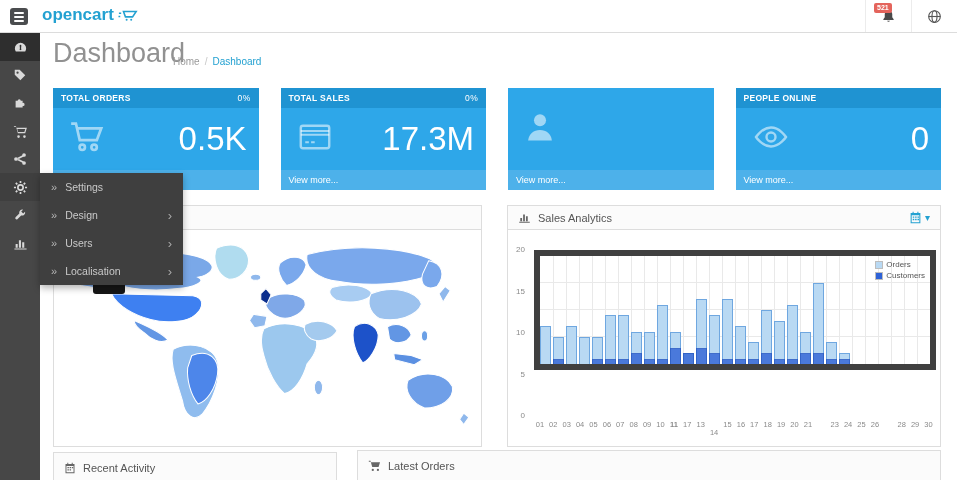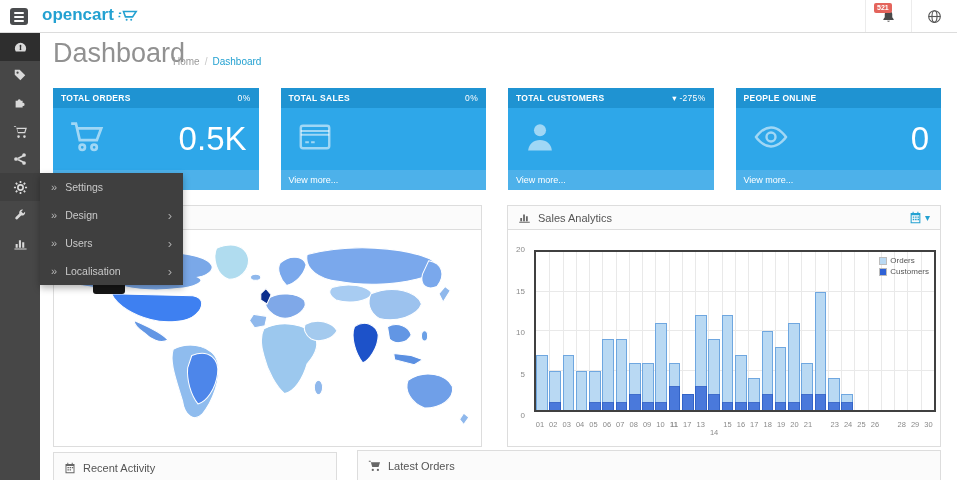--- a/index.html
+++ b/index.html
@@ -51,21 +51,21 @@
   .map-panel{left:53px;top:205px;width:429px;height:242px}
   .map-body{height:216px;display:flex;align-items:center;justify-content:center}
   .chart-panel{left:507px;top:205px;width:434px;height:242px}
   .cal-btn{margin-left:auto;background:none;border:none;color:#23a1d1;display:flex;align-items:center;gap:3px;cursor:pointer;font-size:10px}
   .ra-panel{left:53px;top:452px;width:284px;height:60px}
   .lo-panel{left:357px;top:450px;width:584px;height:62px}
   .ra-panel .panel-head,.lo-panel .panel-head{height:30px}
 
   
   .chart-wrap{position:relative;height:216px}
-  .plot{position:absolute;left:26px;top:20px;width:402px;height:162px;border:2px solid #404040;background:#fff}
+  .plot{position:absolute;left:26px;top:20px;width:402px;height:120px;border:6px solid #404040;background:#fff}
   .gl-v{position:absolute;top:0;bottom:0;width:1px;background:#e9e9e9}
   .gl-h{position:absolute;left:0;right:0;height:1px;background:#e9e9e9}
   .bar{position:absolute;bottom:0}
   .bar.orders{background:#b9d9f3;border:1px solid #6fa7e0;border-bottom:none}
   .bar.customers{background:#2f62d6;border:1px solid #2353c2;border-bottom:none;opacity:.8}
   .yaxis{position:absolute;left:0;top:20px;width:22px;height:166px}
   .yaxis span{position:absolute;right:5px;font-size:8px;color:#8a8a8a}
   .xaxis{position:absolute;left:26px;top:188px;width:402px;height:12px}
   .xaxis span{position:absolute;top:2px;font-size:7.5px;color:#8a8a8a;transform:translateX(-50%)}
   .legend{position:absolute;right:5px;top:4px;z-index:6}
@@ -211,29 +211,26 @@
       <span class="delta">0%</span>
     </div>
     <div class="tile-body">
       <span class="ticon">
         <svg width="42" height="36" viewBox="0 0 24 24" fill="none" stroke="currentColor" stroke-width="1.6">
             <rect x="2.5" y="4.5" width="19" height="15" rx="1.5"></rect>
             <path d="M2.5 8h19M2.5 10.5h19" stroke-width="1.2"></path>
             <path d="M5.5 15.5h2.4M9.4 15.5h2.4" stroke-width="1.4"></path>
           </svg>
       </span>
+      <span class="tval">17.3M</span>
     </div>
     <div class="tile-foot">View more...</div>
   </div>
 
   <div class="tile">
-    <div class="tile-head">
-      <span>TOTAL CUSTOMERS</span>
-      <span class="delta">▾ -275%</span>
-    </div>
     <div class="tile-body">
       <span class="ticon">
         <svg width="38" height="40" viewBox="0 0 24 24" fill="currentColor">
             <circle cx="12" cy="7.8" r="3.8"></circle>
             <path d="M4.5 20.5c.5-4.2 3.5-6.6 7.5-6.6s7 2.4 7.5 6.6z"></path>
           </svg>
       </span>
     </div>
     <div class="tile-foot">View more...</div>
   </div>

